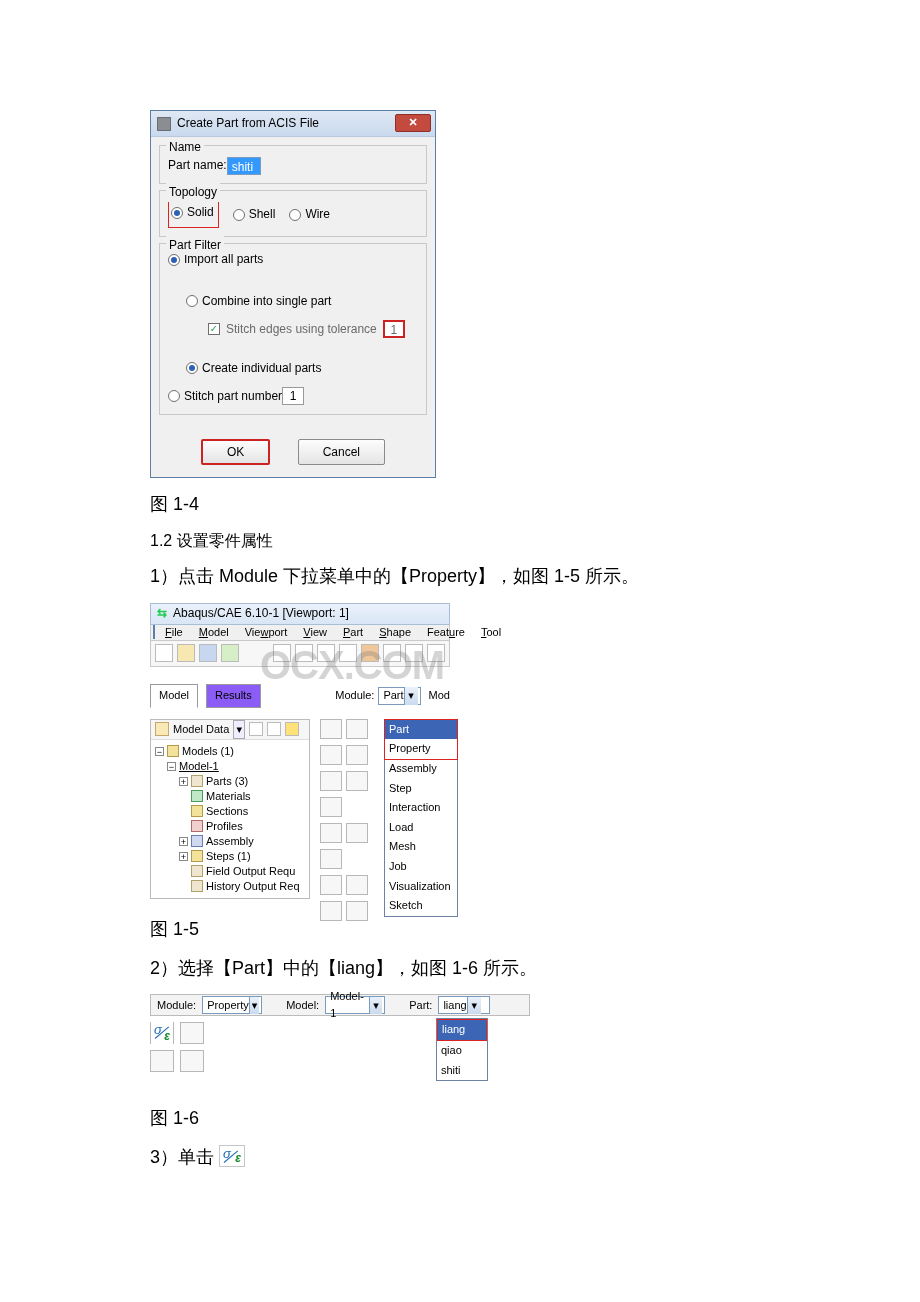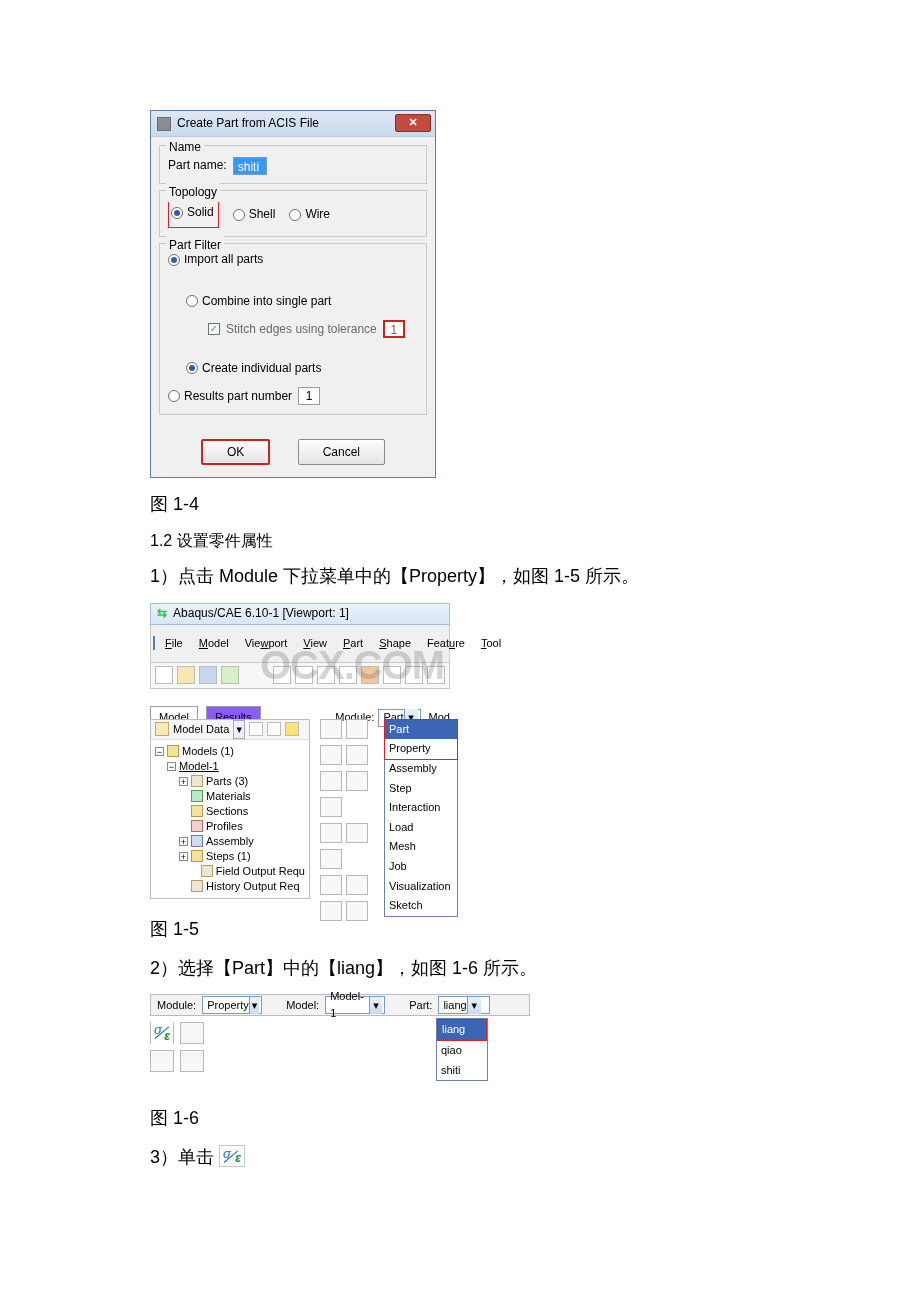--- a/index.html
+++ b/index.html
@@ -53,21 +53,21 @@
     }
     .tab.active { background:#fff; position:relative; top:1px; }
     .dlg-body { padding:4px 8px 8px 8px; background:#f0f0f0; }
     .groupbox {
       border:1px solid #c8c8c8; padding:6px 8px 8px 8px; margin:4px 0 6px 0;
       background:#f0f0f0; position:relative;
     }
     .groupbox > .legend {
       position:absolute; top:-8px; left:6px; background:#f0f0f0; padding:0 3px; font-size:12px;
     }
-    .field-row { display:flex; align-items:center; gap:6px; margin-top:4px; }
+    .field-row { display:flex; align-items:center; margin-top:4px; }
     .txt-input {
       border:1px solid #7a9bbd; background:#fff; height:18px; font-size:12px; padding:0 4px;
     }
     .txt-input.sel { background:#3399ff; color:#fff; }
     .radio-row { display:flex; align-items:center; gap:14px; margin-top:4px; }
     .radio { display:inline-flex; align-items:center; gap:4px; }
     .radio .dot {
       width:12px; height:12px; border:1px solid #6f6f6f; border-radius:50%; background:#fff; position:relative;
     }
     .radio .dot.on::after{
@@ -95,21 +95,21 @@
       width:300px; position:relative;
       font-family:"Segoe UI", Tahoma, sans-serif; font-size:11px;
     }
     .fig5-titlebar{
       height:22px; display:flex; align-items:center; gap:6px;
       border:1px solid #a9bdd6; background:linear-gradient(#eaf1fb,#d9e6f5);
       padding:0 6px; font-size:12px; color:#000;
     }
     .fig5-arrow{ color:#2c5; font-weight:bold; }
     .fig5-menubar{
-      height:38px; border:1px solid #c9c9c9; border-top:none; background:#f0f0f0;
+      height:16px; border:1px solid #c9c9c9; border-top:none; background:#f0f0f0;
       display:flex; align-items:center; padding:0 2px; gap:4px; font-size:11px;
     }
     .mitem{ padding:0 6px; }
     .mitem .u{ text-decoration:underline; }
     .fig5-toolbar{
       height:26px; border:1px solid #c9c9c9; border-top:none;
       display:flex; align-items:center; padding:0 4px; gap:4px; background:#f7f7f7;
     }
     .tico{ width:18px; height:18px; border:1px solid #bbb; background:#fff; }
     .fig5-toolbar .spacer{ flex:1; }
@@ -254,21 +254,21 @@
       </div>
       <div class="indent1">
         <span class="radio">
             <span class="dot on"></span>
             <span>Create individual parts</span>
           </span>
       </div>
       <div class="field-row" style="margin-top:6px;">
         <span class="radio">
             <span class="dot"></span>
-            <span>Results part number</span>
+            <span>Stitch part number</span>
           </span>
         <span class="num-box">1</span>
       </div>
     </div>
   </div>
   <div class="dlg-buttons">
     <button class="btn primary">OK</button>
     <button class="btn">Cancel</button>
   </div>
 </div>
@@ -363,21 +363,21 @@
       <div class="row" style="padding-left:24px;">
             <span class="pm">+</span>
             <span class="nico3"></span>
             <span>Assembly</span>
           </div>
       <div class="row" style="padding-left:24px;">
             <span class="pm">+</span>
             <span class="nico"></span>
             <span>Steps (1)</span>
           </div>
-      <div class="row" style="padding-left:36px;justify-content:flex-end;">
+      <div class="row" style="padding-left:36px;">
             <span class="nico5"></span>
             <span>Field Output Requ</span>
           </div>
       <div class="row" style="padding-left:36px;">
             <span class="nico5"></span>
             <span>History Output Req</span>
           </div>
     </div>
   </div>
 

